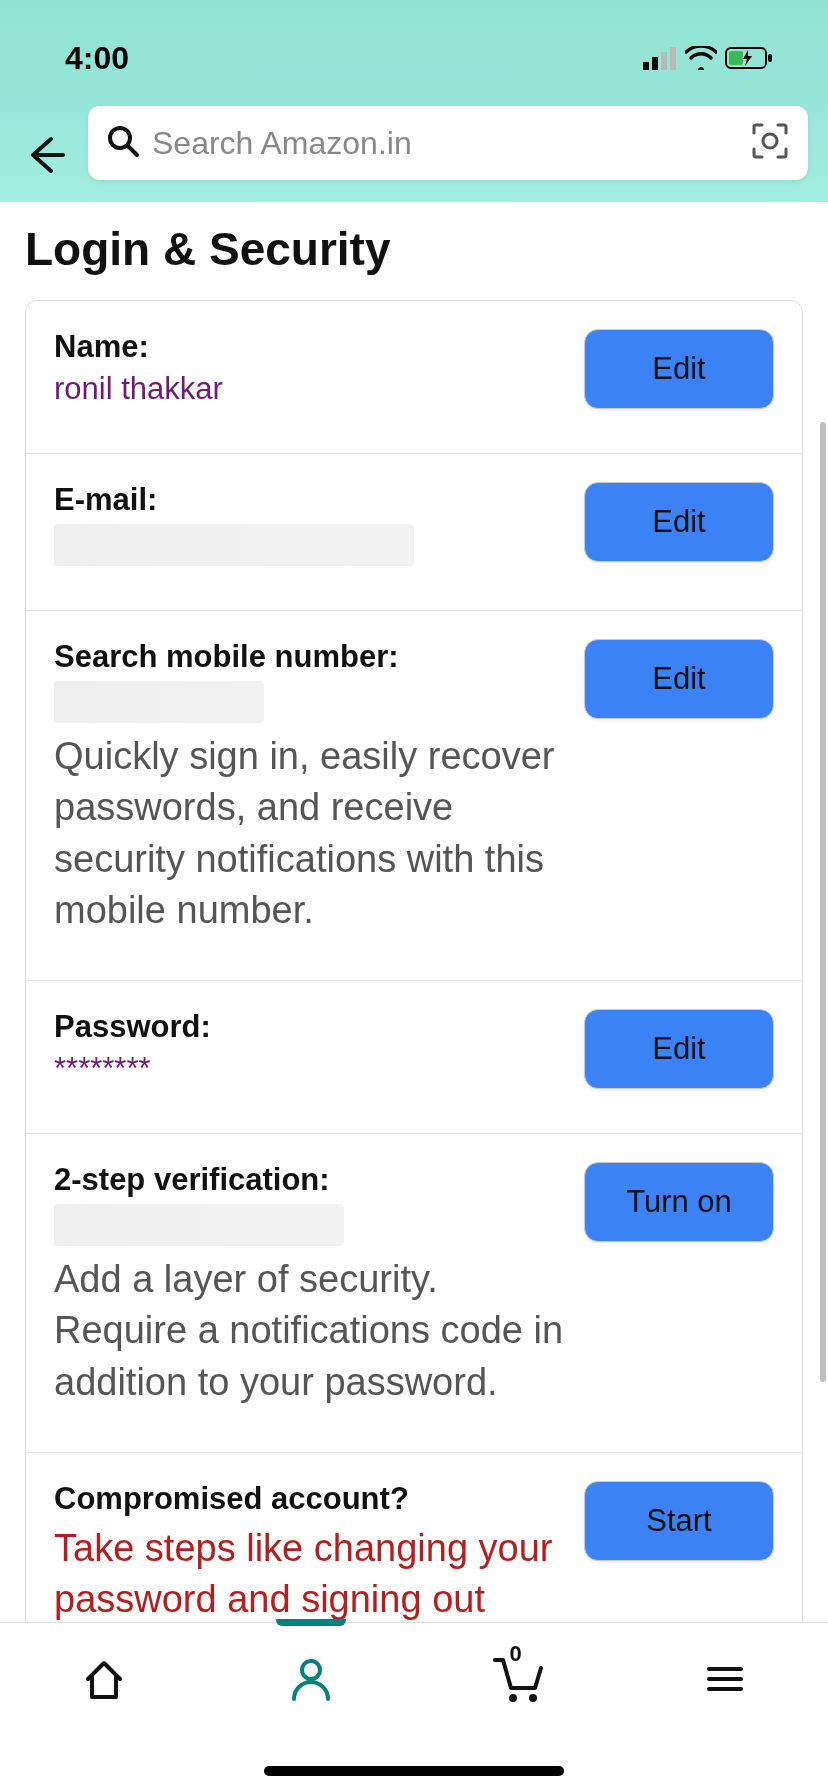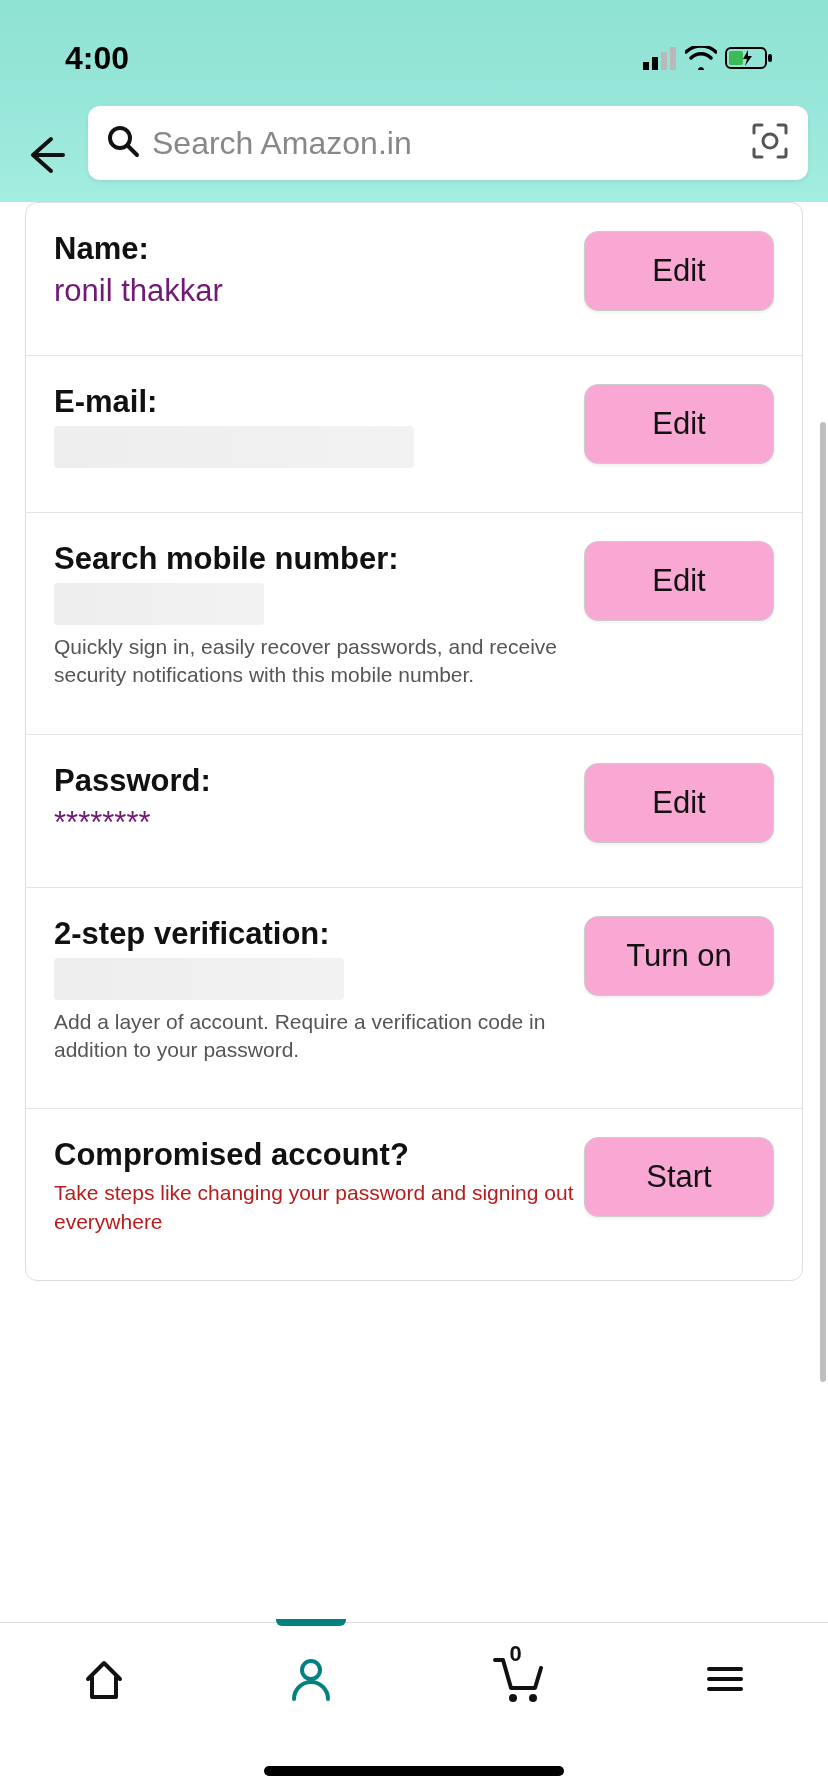--- a/index.html
+++ b/index.html
@@ -72,37 +72,37 @@
     .setting-row {
       display: flex;
       padding: 28px 28px 44px 28px;
       border-bottom: 1px solid #e5e5e5;
       gap: 4px;
     }
     .setting-row:last-child { border-bottom: none; }
     .setting-left { flex: 1; min-width: 0; }
     .setting-label { font-size: 31px; font-weight: 700; color: #111; margin-bottom: 6px; }
     .setting-value { font-size: 31px; font-weight: 400; color: #701a75; }
-    .setting-desc { font-size: 21px; color: #555; line-height: 1.35; margin-top: 8px; font-weight: 400; }
+    .setting-desc { font-size: 38px; color: #555; line-height: 1.35; margin-top: 8px; font-weight: 400; }
     .redacted {
       display: block;
       height: 42px;
       background: linear-gradient(90deg, #eee, #f2f2f2);
       border-radius: 4px;
       margin-top: 6px;
     }
     .redacted.w1 { width: 360px; }
     .redacted.w2 { width: 210px; }
     .redacted.w3 { width: 290px; }
     .action-btn {
       min-width: 190px;
       height: 80px;
       border: 1px solid #ccc;
       border-radius: 14px;
-      background: #f9a8d4;
+      background: #3b82f6;
       font-size: 31px;
       color: #111;
       display: flex;
       align-items: center;
       justify-content: center;
       box-shadow: 0 2px 3px rgba(0,0,0,0.06);
       align-self: flex-start;
       padding: 16px 22px;
       white-space: nowrap;
     }
@@ -208,20 +208,21 @@
         <svg width="40" height="40" viewBox="0 0 40 40">
           <path d="M4 12 V6 a2 2 0 0 1 2-2 h6 M28 4 h6 a2 2 0 0 1 2 2 v6 M36 28 v6 a2 2 0 0 1 -2 2 h-6 M12 36 h-6 a2 2 0 0 1 -2-2 v-6" stroke="#555" stroke-width="3" fill="none" stroke-linecap="round"></path>
           <circle cx="20" cy="20" r="7" stroke="#555" stroke-width="3" fill="none"></circle>
         </svg>
       </span>
     </div>
   </div>
 </div>
 
 <div class="page-body">
+  <h1 class="page-title">Login &amp; Security</h1>
 
   <div class="content-wrap">
     <div class="card">
 
       <div class="setting-row">
         <div class="setting-left">
           <div class="setting-label">Name:</div>
           <div class="setting-value">ronil thakkar</div>
         </div>
         <div class="action-btn">Edit</div>
@@ -249,21 +250,21 @@
           <div class="setting-label">Password:</div>
           <div class="setting-value">********</div>
         </div>
         <div class="action-btn">Edit</div>
       </div>
 
       <div class="setting-row">
         <div class="setting-left">
           <div class="setting-label">2-step verification:</div>
           <span class="redacted w3"></span>
-          <div class="setting-desc">Add a layer of account. Require a verification code in addition to your password.</div>
+          <div class="setting-desc">Add a layer of security. Require a notifications code in addition to your password.</div>
         </div>
         <div class="action-btn">Turn on</div>
       </div>
 
       <div class="setting-row">
         <div class="setting-left">
           <div class="setting-label">Compromised account?</div>
           <div class="setting-desc" style="margin-top:2px; color:#b91c1c;">Take steps like changing your password and signing out everywhere</div>
         </div>
         <div class="action-btn">Start</div>

